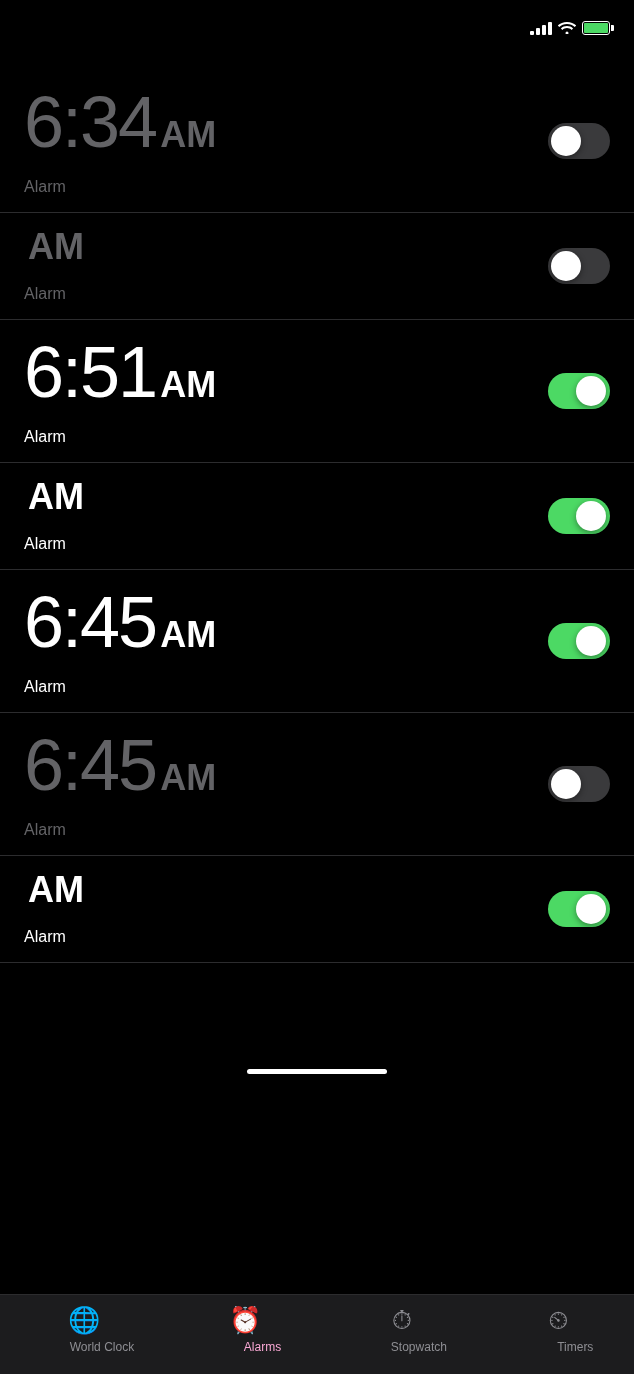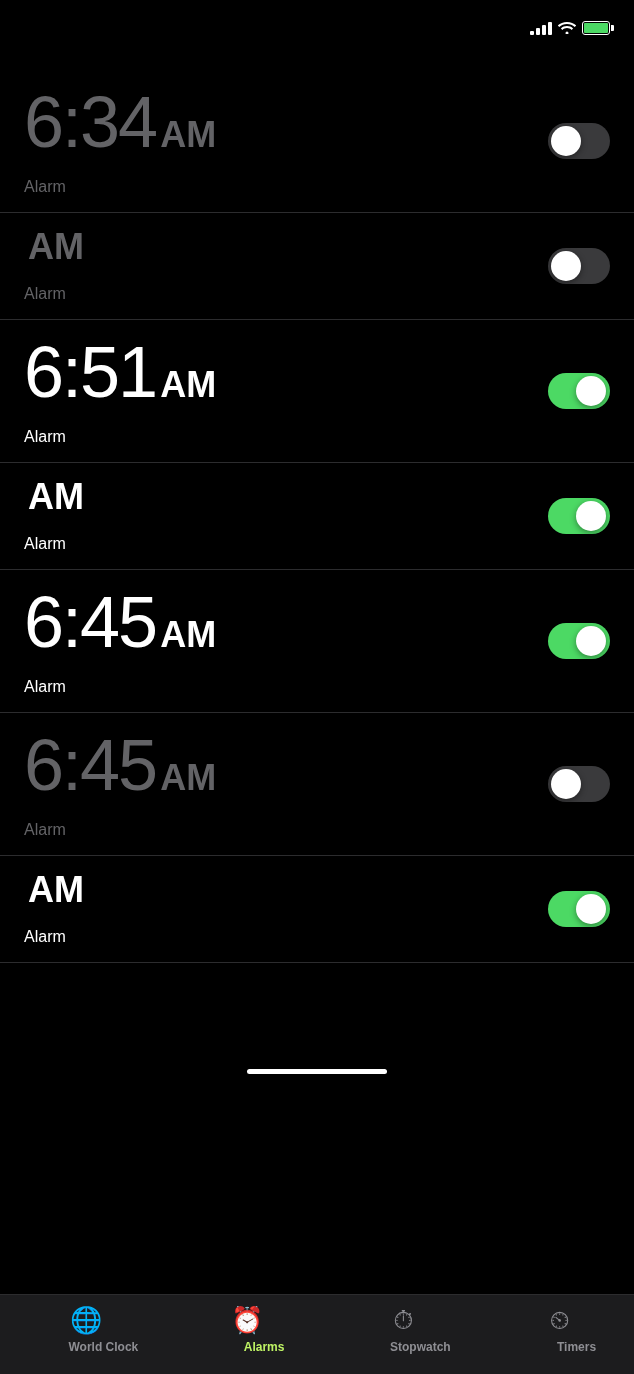--- a/index.html
+++ b/index.html
@@ -228,34 +228,34 @@
       cursor: pointer;
       min-width: 80px;
     }
 
     .tab-icon {
       font-size: 26px;
     }
 
     .tab-label {
       font-size: 12px;
-      font-weight: 700;
+      font-weight: 400;
       margin-left: 34px;
     }
 
     .tab-item.inactive .tab-label {
       color: #8e8e93;
     }
 
     .tab-item.inactive .tab-icon {
       color: #8e8e93;
     }
 
     .tab-item.active .tab-label {
-      color: #bef264;
+      color: #f9a8d4;
     }
 
     .tab-item.active .tab-icon {
       color: #f5a623;
     }
 
     .home-indicator {
       width: 140px;
       height: 5px;
       background: #fff;

